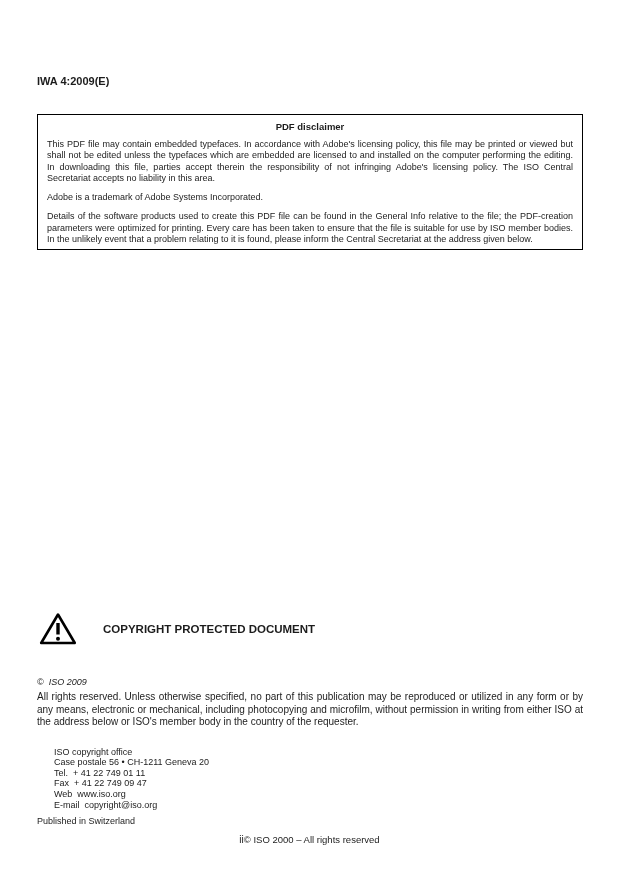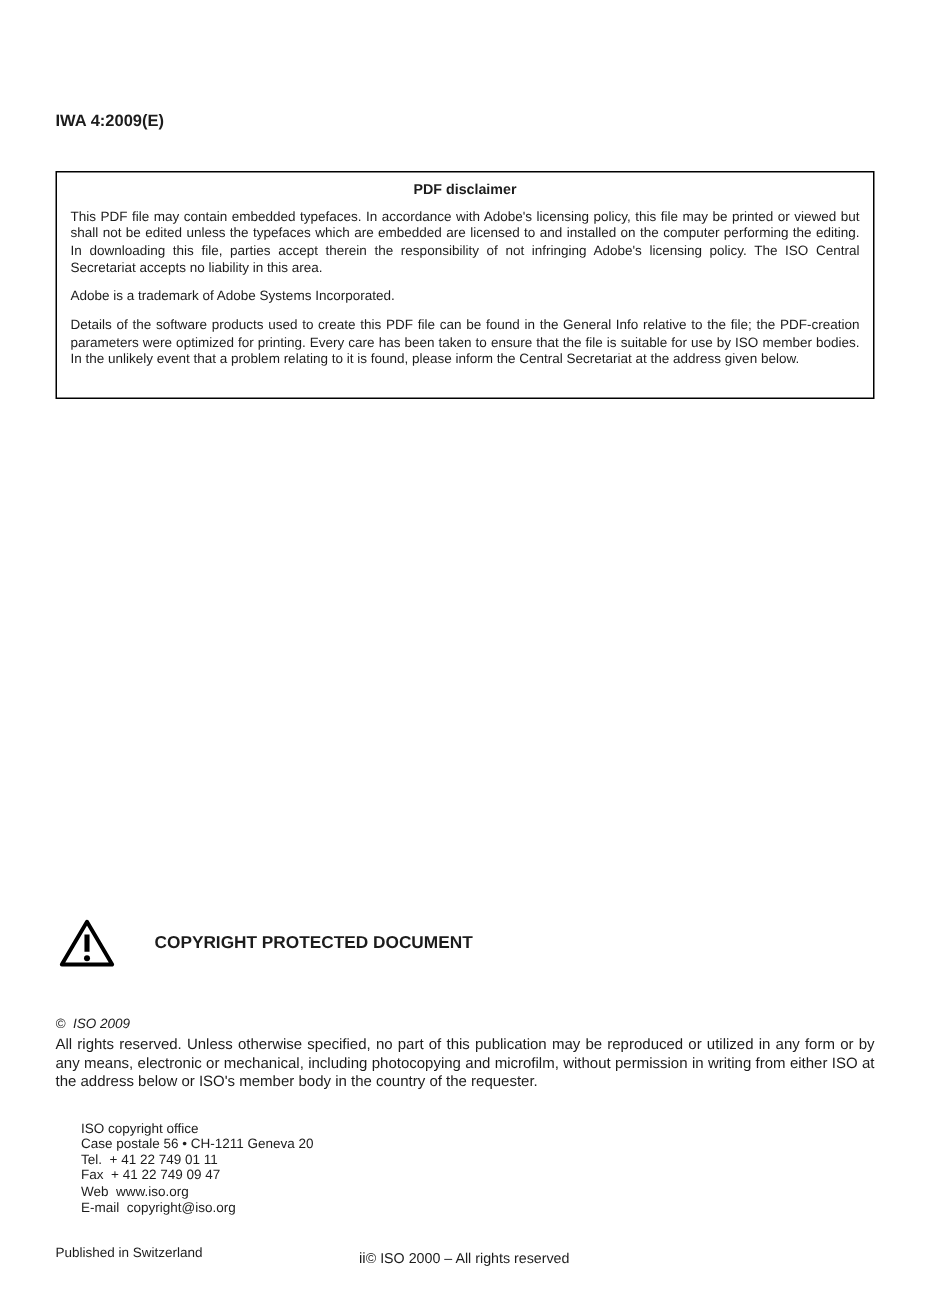--- a/index.html
+++ b/index.html
@@ -20,21 +20,21 @@
     font-size: 11px;
     font-weight: bold;
     margin-top: 43px;
   }
   .disclaimer-box {
     position: absolute;
     top: 114px;
     left: 37px;
     width: 546px;
     border: 1px solid #000;
-    padding: 6px 9px 18px 9px;
+    padding: 6px 9px 2px 9px;
   }
   .disclaimer-title {
     text-align: center;
     font-weight: bold;
     font-size: 9.5px;
     margin-bottom: 7px;
   }
   .disclaimer-para {
     font-size: 9px;
     line-height: 1.25;
@@ -78,21 +78,21 @@
   .address {
     margin-top: 18px;
     margin-left: 17px;
   }
   .addr-line {
     font-size: 9px;
     line-height: 1.18;
     white-space: pre-wrap;
   }
   .published {
-    margin-top: 20px;
+    margin-top: 6px;
     font-size: 9px;
   }
   .footer {
     position: absolute;
     top: 834px;
     left: 37px;
     right: 37px;
     display: flex;
     justify-content: center;
     align-items: baseline;

